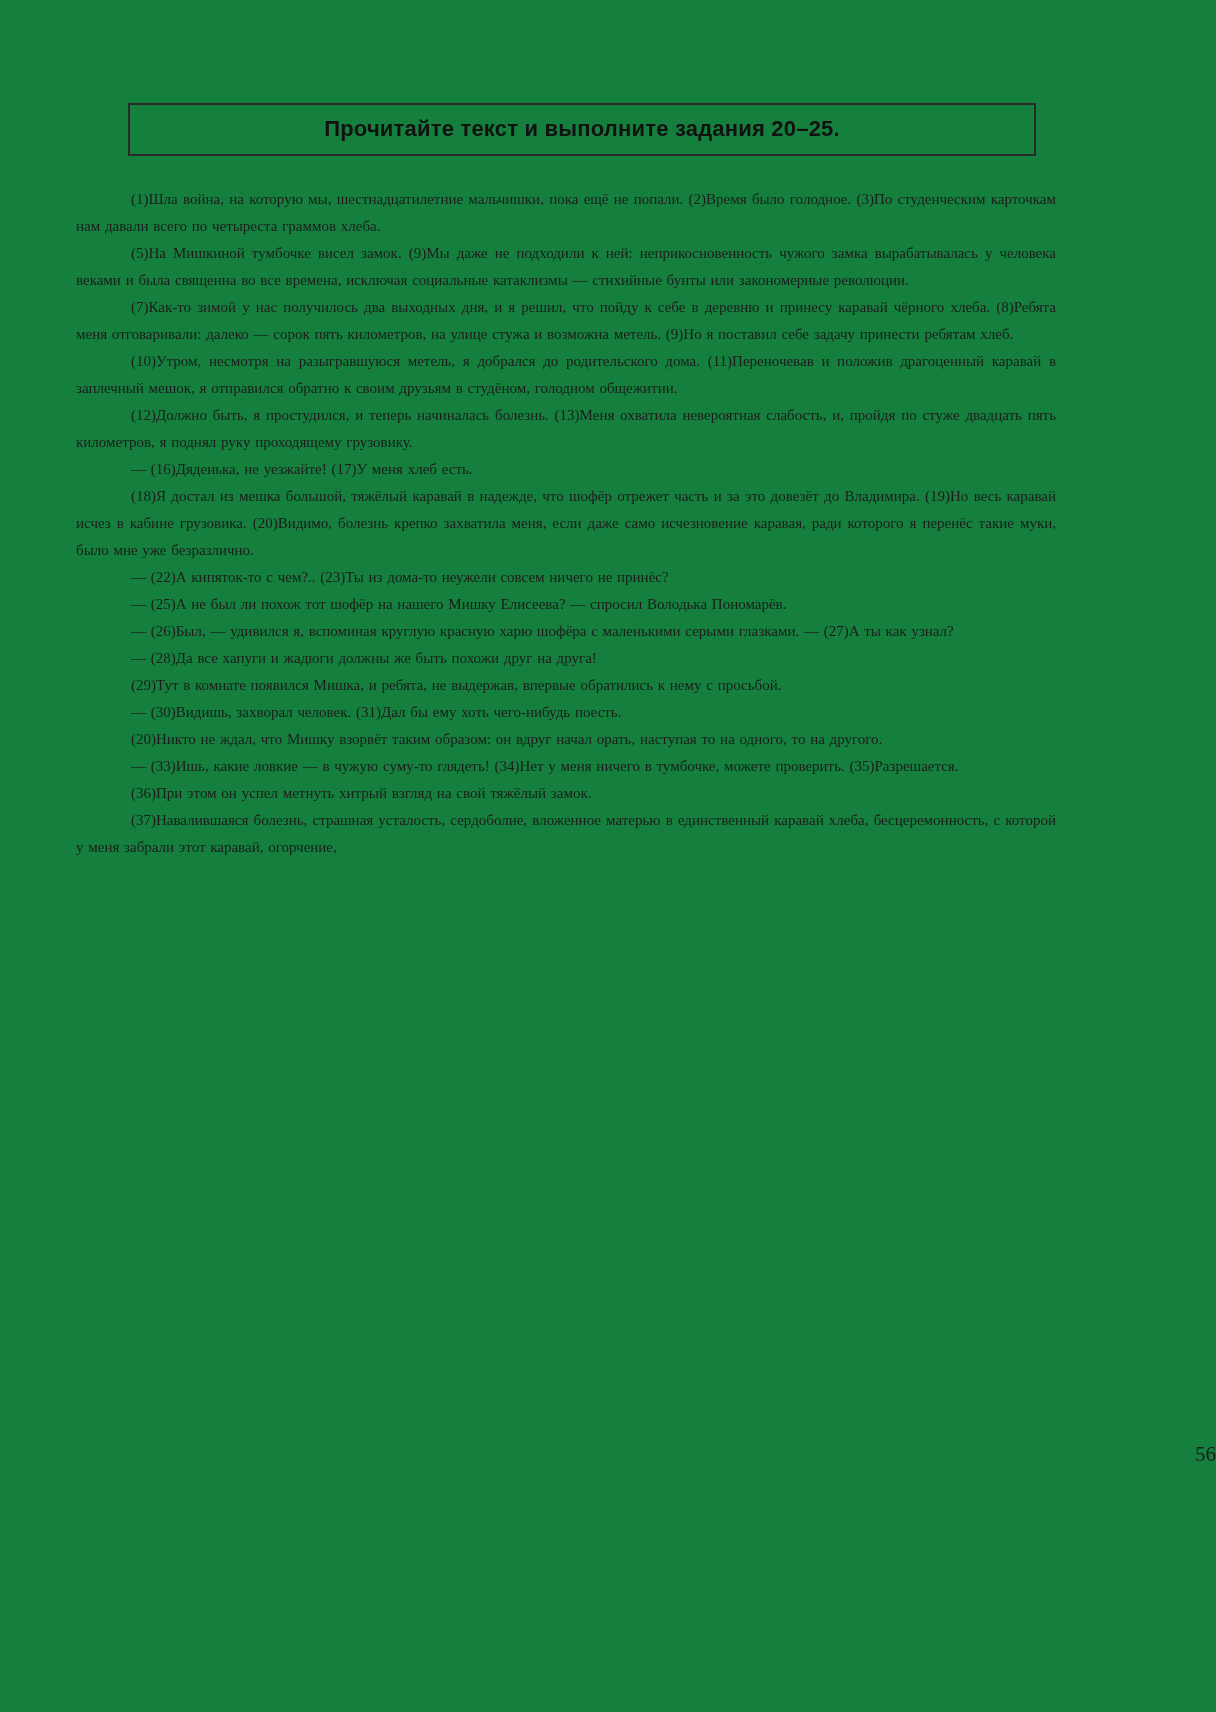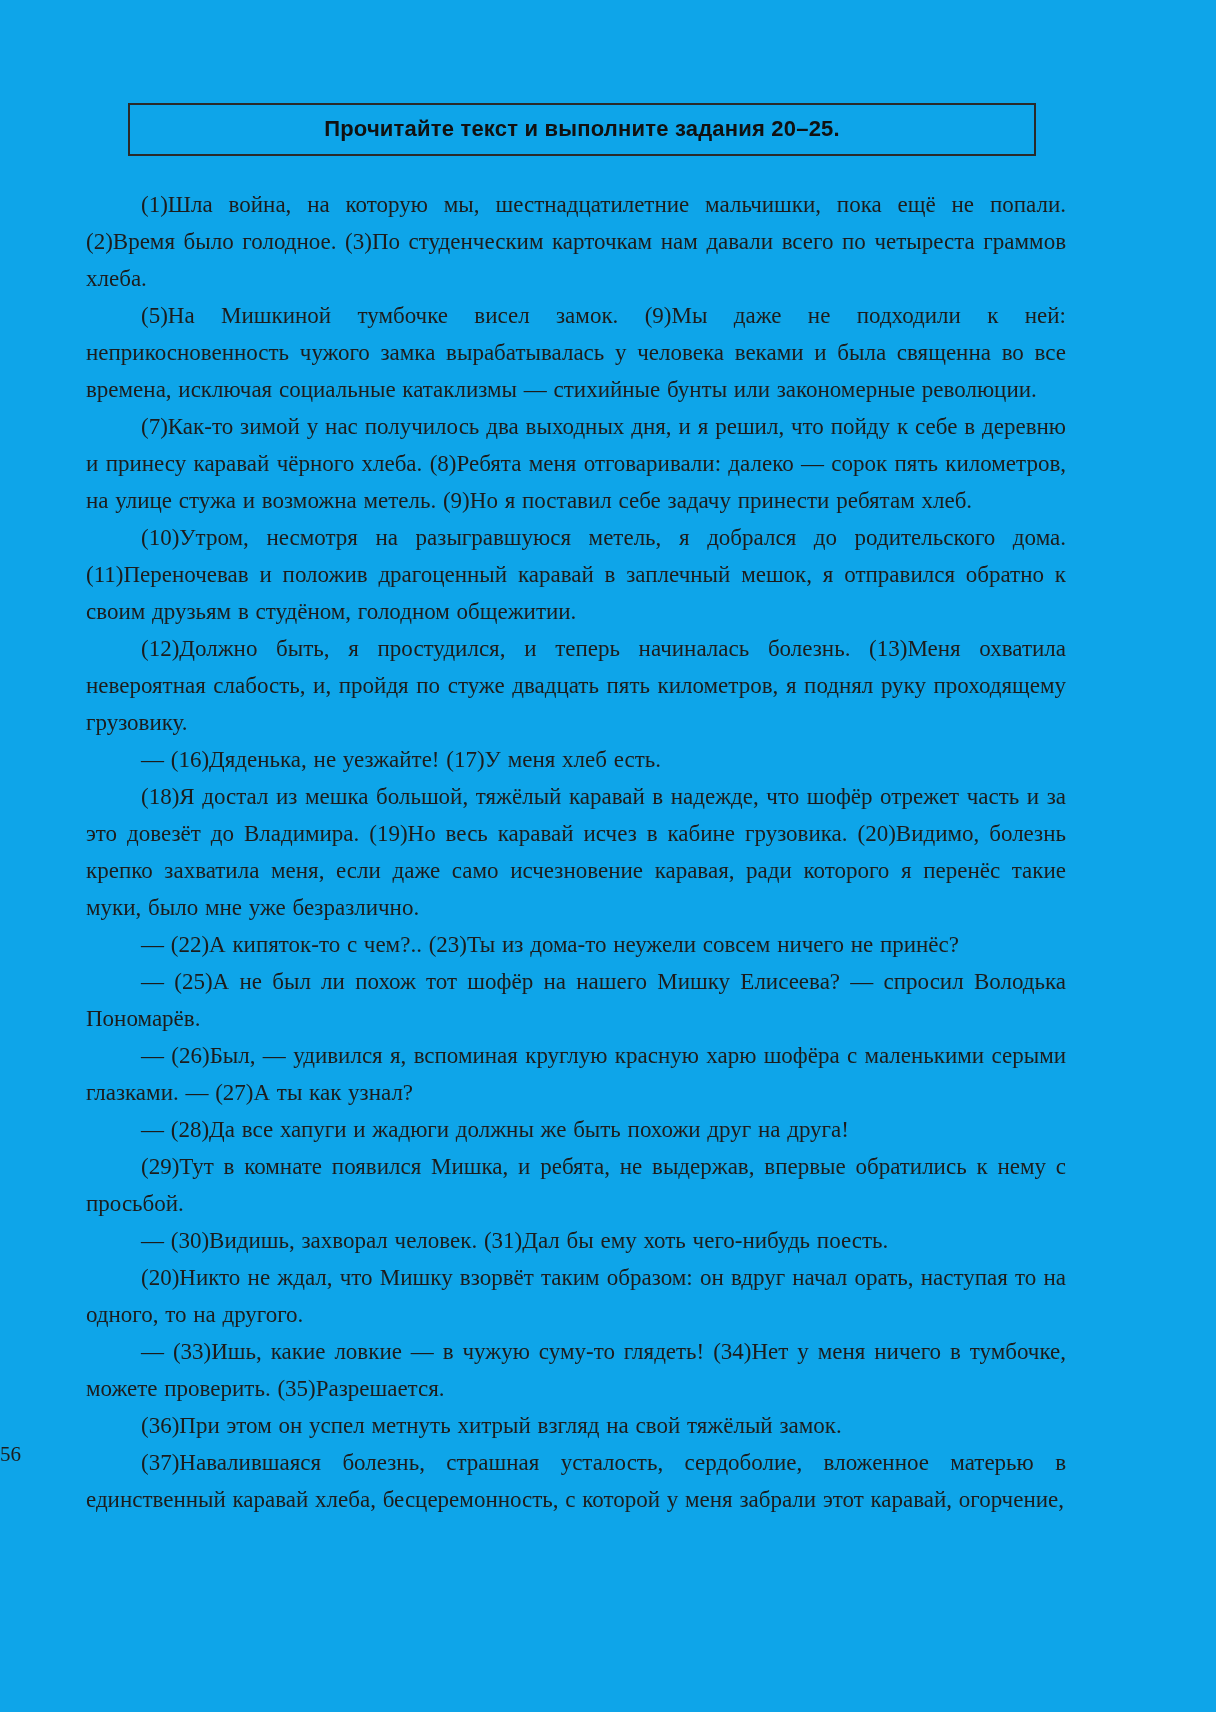--- a/index.html
+++ b/index.html
@@ -4,21 +4,21 @@
 <style>
   html, body {
     margin: 0;
     padding: 0;
     background: #ffffff;
   }
   .page {
     position: relative;
     width: 1216px;
     height: 1712px;
-    background: #0ea5e9;
+    background: #15803d;
     box-sizing: border-box;
     font-family: "Liberation Serif", serif;
     color: #1c1c1c;
     overflow: hidden;
   }
   .header-box {
     position: absolute;
     top: 103px;
     left: 128px;
     width: 908px;
@@ -30,38 +30,38 @@
   .header-box .instruction {
     font-family: "Liberation Sans", sans-serif;
     font-weight: bold;
     font-size: 22px;
     letter-spacing: 0.2px;
     color: #111;
   }
   .text-body {
     position: absolute;
     top: 186px;
-    left: 86px;
+    left: 76px;
     width: 980px;
-    font-size: 23px;
-    line-height: 37px;
+    font-size: 15px;
+    line-height: 27px;
     text-align: justify;
     color: #1c1c1c;
   }
   .para {
     margin: 0;
     text-indent: 55px;
     word-spacing: 1px;
   }
   .page-number {
     position: absolute;
     top: 1442px;
     left: 0;
     width: 100%;
-    text-align: left;
+    text-align: right;
     font-size: 21px;
     color: #1c1c1c;
   }
 </style>
 </head>
 <body>
 
 <div class="page">
 
   <div class="header-box">

